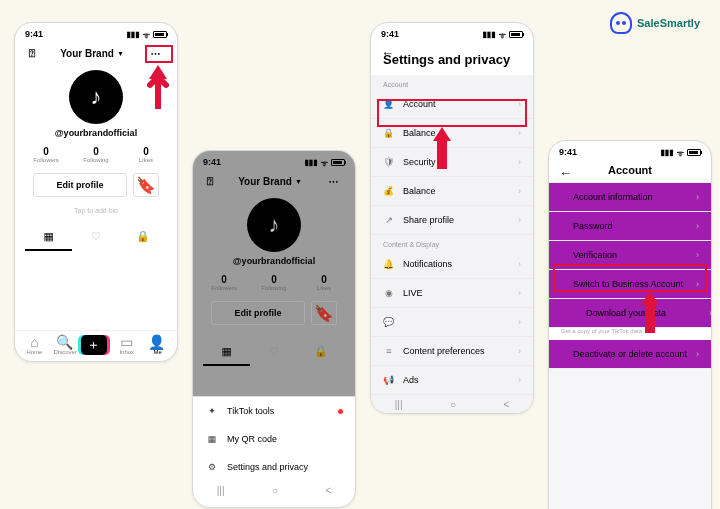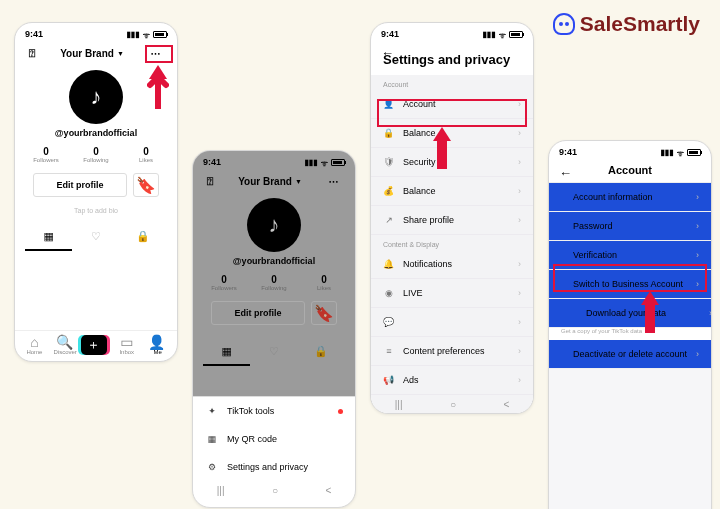--- a/index.html
+++ b/index.html
@@ -1,17 +1,17 @@
 <!DOCTYPE html>
 <html><head>
 <meta charset="utf-8">
 <style>
   * { box-sizing: border-box; margin: 0; padding: 0; font-family: -apple-system, "Helvetica Neue", Arial, sans-serif; }
   body { background: #faf7ec; width: 720px; height: 509px; position: relative; }
-  .logo { position: absolute; top: 12px; right: 20px; display: flex; align-items: center; gap: 5px; color: #7f1d1d; font-weight: 700; font-size: 21px; }
+  .logo { position: absolute; top: 12px; right: 20px; display: flex; align-items: center; gap: 5px; color: #0f766e; font-weight: 700; font-size: 11px; }
   .logo-icon { width: 22px; height: 22px; border: 2px solid #2c49f2; border-radius: 11px 11px 8px 8px; display:flex; align-items:center; justify-content:center; gap:2px; position:relative;}
   .logo-icon::before, .logo-icon::after { content:""; width:4px; height:4px; background:#2c49f2; border-radius:50%; }
   .phones { position: absolute; top: 22px; left: 14px; display: flex; gap: 14px; align-items:flex-start;}
   .phone { width: 164px; background: #fff; border-radius: 18px; border:1px solid #d8d8d8; overflow:hidden; display:flex; flex-direction:column; box-shadow: 0 1px 3px rgba(0,0,0,.08); position:relative;}
   .phone.dim { margin-top:128px; }
   .phone.dim .screen-upper { background: rgba(0,0,0,.22); }
   .status { display:flex; justify-content:space-between; align-items:flex-start; padding: 6px 10px 2px; font-size:9px; font-weight:600;}
   .indicators { display:flex; gap:3px; align-items:center;}
   .wifi, .sig, .batt { font-size:8px; }
   .batt { width:14px; height:7px; border:1px solid #000; border-radius:1px; position:relative;}
@@ -49,21 +49,21 @@
   .sheet { background:#fff; border-top:1px solid #ddd;}
   .sheetitem { display:flex; align-items:center; gap:8px; padding:9px 12px; font-size:9px;}
   .sheetitem .ic { width:14px; text-align:center; color:#444;}
   .reddot { width:5px;height:5px;background:#f33;border-radius:50%; margin-left:auto;}
   .listpage { background:#f3f3f5; flex:1; display:flex; flex-direction:column;}
   .ptitle { font-size:13px; font-weight:800; padding:6px 12px 8px;}
   .listhead { font-size:7px; color:#999; padding:6px 12px 2px;}
   .li { display:flex; align-items:center; gap:8px; padding:9px 12px; font-size:9px; border-bottom:1px solid #eceaef; background:#f3f3f5;}
   .li .ic { width:12px; text-align:center; color:#777;}
   .li .chev { margin-left:auto; color:#bbb; font-size:9px;}
-  .acct .li { background:#1d4ed8; border-bottom:1px solid #f0f0f0;padding-left:24px;}
+  .acct .li { background:#a21caf; border-bottom:1px solid #f0f0f0;padding-left:24px;}
   .sub { font-size:6px; color:#aaa; padding:0 12px 6px;}
   .ctitle { text-align:center; font-size:11px; font-weight:800; padding:4px 0 6px; border-bottom:1px solid #eee;}
   .back { position:absolute; left:10px; font-size:13px;}
   .phone.p3, .phone.p4 { height:392px;}
   .phone.p1 { height:340px;}
   .phone.dim { height:358px;}
   .phone.p4 { margin-top:118px;}
   .screen-upper{position:relative;}
   .dimlayer{position:absolute;inset:0;background:rgba(0,0,0,.22);}
 </style>

